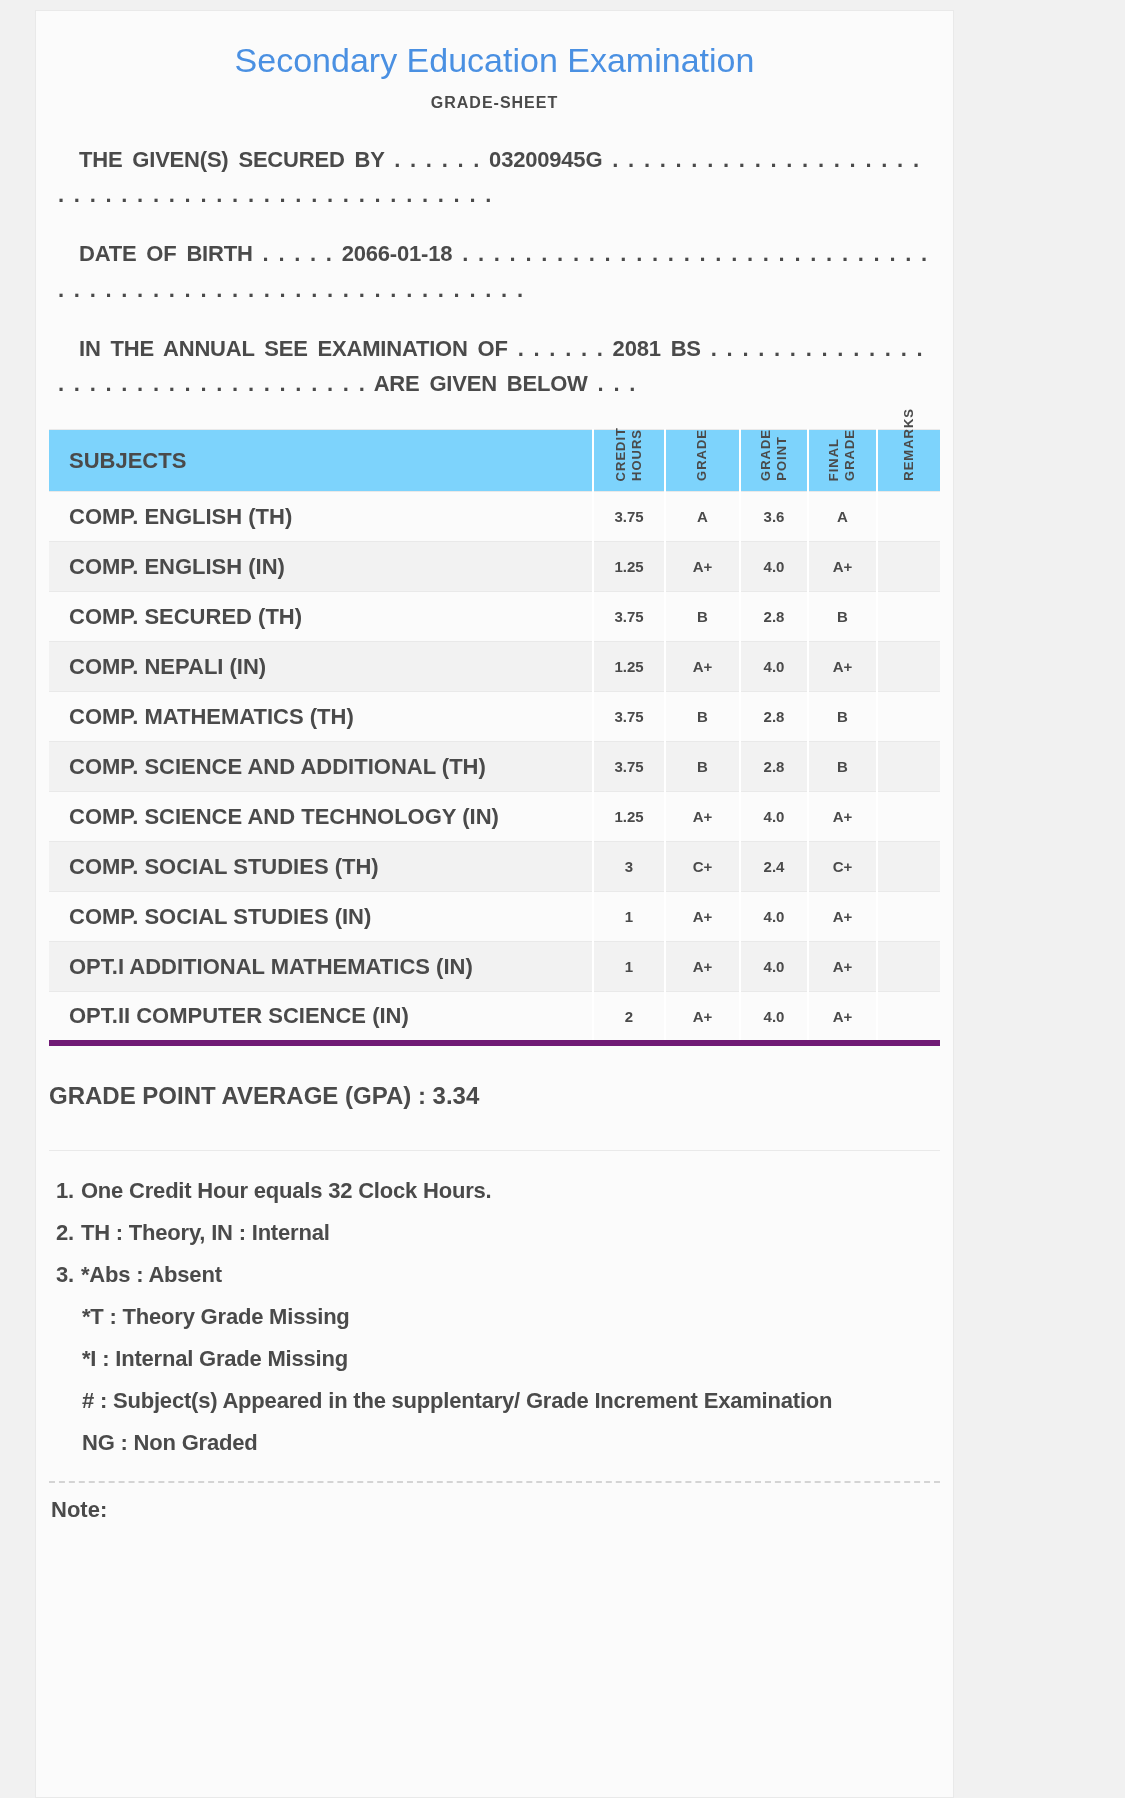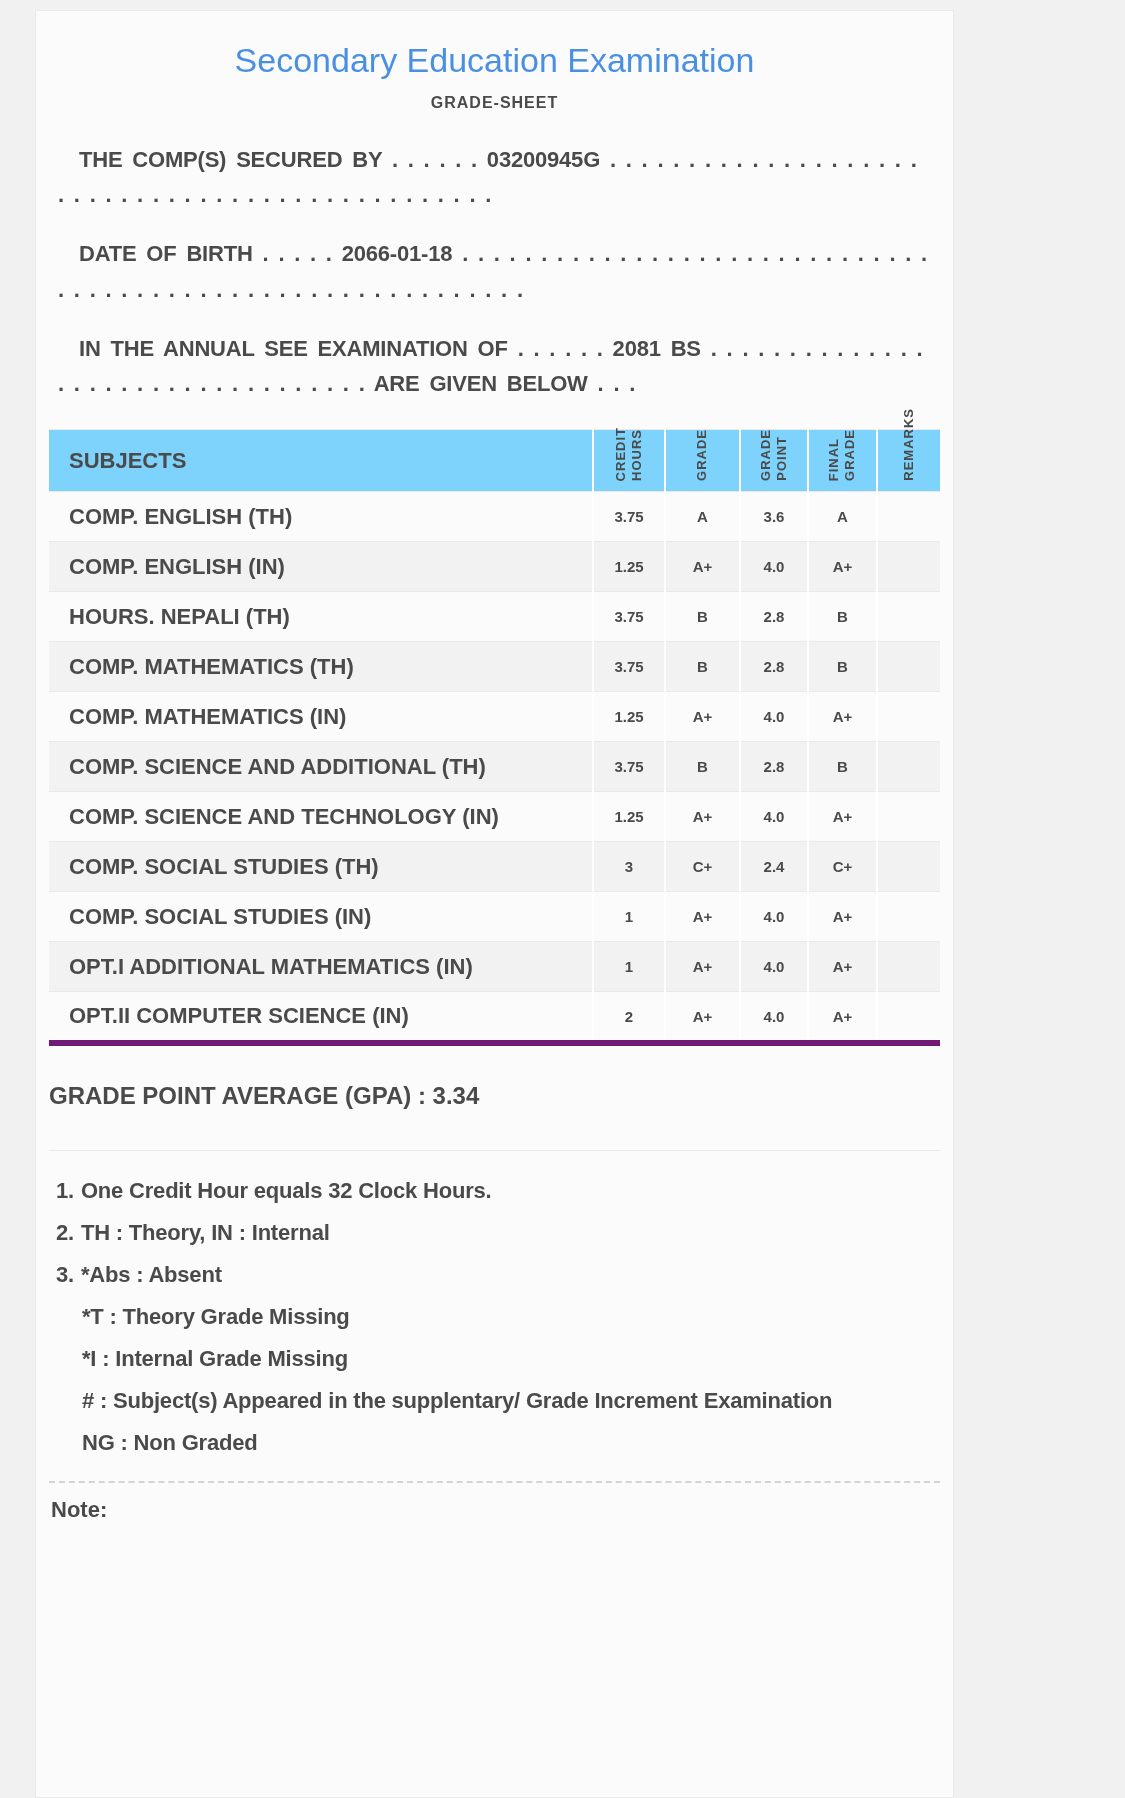--- a/index.html
+++ b/index.html
@@ -97,21 +97,21 @@
 
 <div class="page">
   <div class="card">
 
     <div class="head">
       <h1 class="title">Secondary Education Examination</h1>
       <div class="subtitle">GRADE-SHEET</div>
     </div>
 
     <div class="intro">
-      <p>THE COMP(S) SECURED BY . . . . . . 03200945G . . . . . . . . . . . . . . . . . . . . . . . . . . . . . . . . . . . . . . . . . . . . . . . .</p>
+      <p>THE GIVEN(S) SECURED BY . . . . . . 03200945G . . . . . . . . . . . . . . . . . . . . . . . . . . . . . . . . . . . . . . . . . . . . . . . .</p>
       <p>DATE OF BIRTH . . . . . 2066-01-18 . . . . . . . . . . . . . . . . . . . . . . . . . . . . . . . . . . . . . . . . . . . . . . . . . . . . . . . . . . . .</p>
       <p>IN THE ANNUAL SEE EXAMINATION OF . . . . . . 2081 BS . . . . . . . . . . . . . . . . . . . . . . . . . . . . . . . . . . ARE GIVEN BELOW . . .</p>
     </div>
 
     <table class="grades">
       <colgroup>
         <col class="c-subject">
           <col class="c-credit">
           <col class="c-grade">
         <col class="c-gpoint">
@@ -162,41 +162,41 @@
         </tr>
         <tr>
           <td class="subject">COMP. ENGLISH (IN)</td>
           <td class="num">1.25</td>
           <td class="num">A+</td>
           <td class="num">4.0</td>
           <td class="num">A+</td>
           <td class="num"></td>
         </tr>
         <tr>
-          <td class="subject">HOURS. NEPALI (TH)</td>
+          <td class="subject">COMP. SECURED (TH)</td>
           <td class="num">3.75</td>
           <td class="num">B</td>
           <td class="num">2.8</td>
           <td class="num">B</td>
           <td class="num"></td>
         </tr>
         <tr>
+          <td class="subject">COMP. NEPALI (IN)</td>
+          <td class="num">1.25</td>
+          <td class="num">A+</td>
+          <td class="num">4.0</td>
+          <td class="num">A+</td>
+          <td class="num"></td>
+        </tr>
+        <tr>
           <td class="subject">COMP. MATHEMATICS (TH)</td>
           <td class="num">3.75</td>
           <td class="num">B</td>
           <td class="num">2.8</td>
           <td class="num">B</td>
-          <td class="num"></td>
-        </tr>
-        <tr>
-          <td class="subject">COMP. MATHEMATICS (IN)</td>
-          <td class="num">1.25</td>
-          <td class="num">A+</td>
-          <td class="num">4.0</td>
-          <td class="num">A+</td>
           <td class="num"></td>
         </tr>
         <tr>
           <td class="subject">COMP. SCIENCE AND ADDITIONAL (TH)</td>
           <td class="num">3.75</td>
           <td class="num">B</td>
           <td class="num">2.8</td>
           <td class="num">B</td>
           <td class="num"></td>
         </tr>

